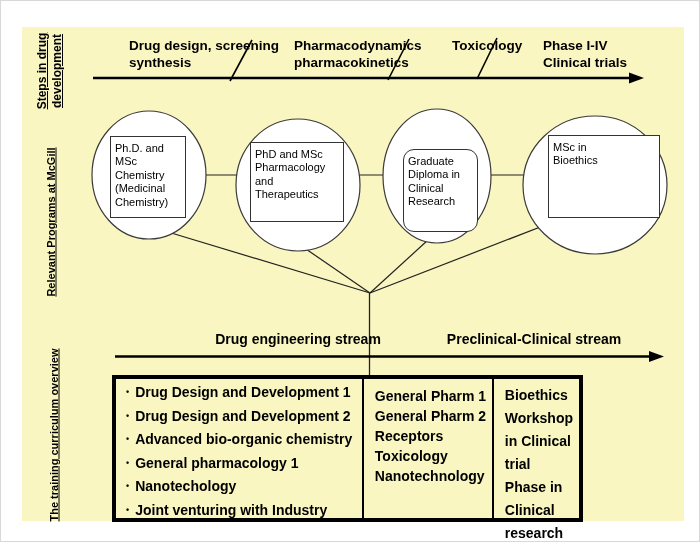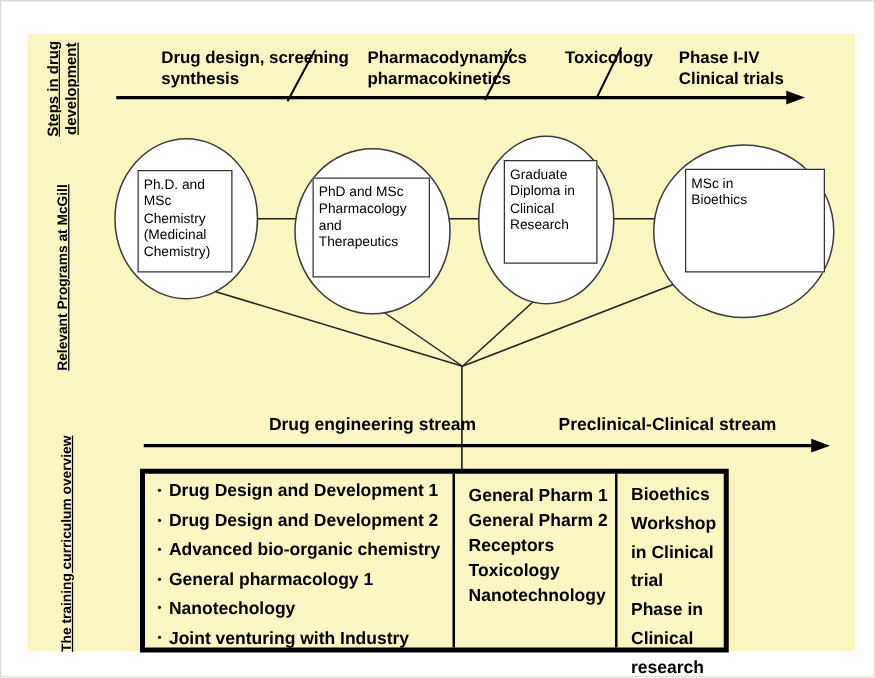--- a/index.html
+++ b/index.html
@@ -96,21 +96,21 @@
 
   <div class="program-box" style="left:110px;top:136px;width:76px;height:82px;">Ph.D. and
 MSc
 Chemistry
 (Medicinal
 Chemistry)</div>
   <div class="program-box" style="left:250px;top:142px;width:94px;height:80px;">PhD and MSc
 Pharmacology
 and
 Therapeutics</div>
-  <div class="program-box" style="left:403px;top:128px;width:75px;height:83px;">Graduate
+  <div class="program-box" style="left:403px;top:149px;width:75px;height:83px;border-radius:11px;">Graduate
 Diploma in
 Clinical
 Research</div>
   <div class="program-box" style="left:548px;top:135px;width:112px;height:83px;">MSc in
 Bioethics</div>
 
   <div class="txt stream-label" style="left:378px;top:331px;width:240px;">Preclinical-Clinical stream</div>
   <div class="txt stream-label" style="left:142px;top:331px;width:240px;">Drug engineering stream</div>
 
   <div class="curriculum-box">

